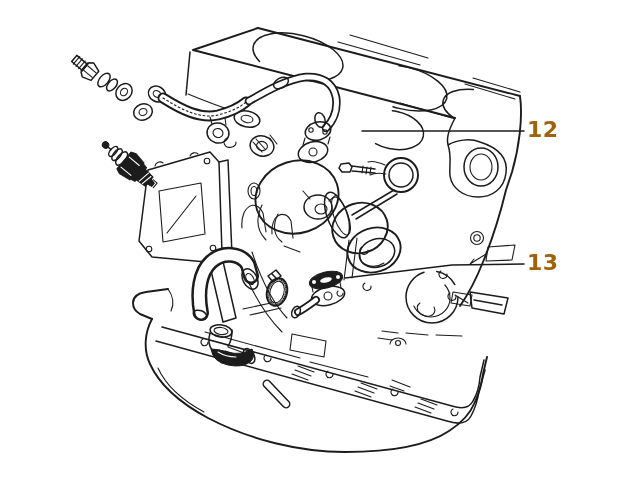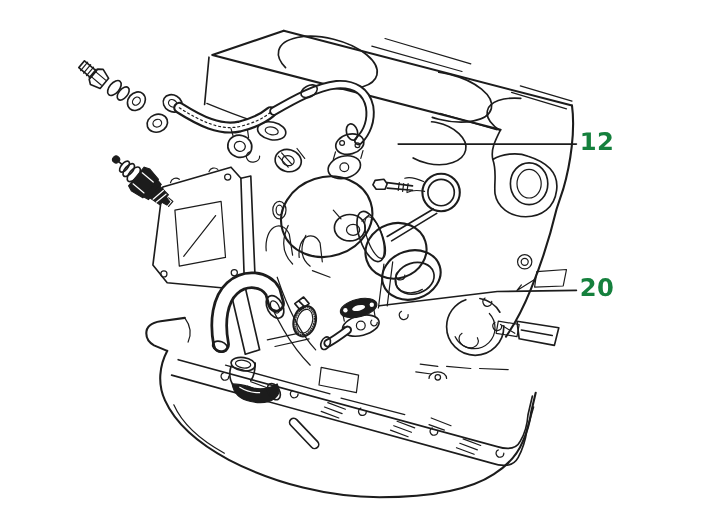--- a/index.html
+++ b/index.html
@@ -6,21 +6,21 @@
             font-family:"DejaVu Sans","Liberation Sans",sans-serif;}
   .stage{position:relative;width:640px;height:480px;background:#ffffff;}
   .stage svg{position:absolute;left:0;top:0;}
   svg .ln{fill:none;stroke:#1c1c1c;stroke-width:1.5;stroke-linecap:round;stroke-linejoin:round;}
   svg .w2{stroke-width:1.9;}
   svg .w1{stroke-width:1.1;}
   svg .dk{fill:#1c1c1c;stroke:#1c1c1c;stroke-width:1;}
   svg .wh{stroke:#ffffff;fill:none;stroke-width:1.1;stroke-linecap:round;}
   svg .tube{fill:none;stroke:#1c1c1c;stroke-linecap:round;stroke-linejoin:round;}
   svg .core{fill:none;stroke:#ffffff;stroke-linecap:round;stroke-linejoin:round;}
-  .callout{position:absolute;font-weight:700;font-size:22px;color:#15803d;letter-spacing:0.5px;
+  .callout{position:absolute;font-weight:700;font-size:22px;color:#a16207;letter-spacing:0.5px;
            line-height:1;user-select:none;}
 </style>
 </head>
 <body>
 
 <div class="stage">
 <svg width="640" height="480" viewBox="0 0 640 480">
 
   <g>
     <path class="ln w2" d="M258,28 L193,50 L455,118"></path>
@@ -224,14 +224,14 @@
     <path class="wh" d="M218,352 Q226,357 236,357"></path>
   </g>
 
   <g>
     <path class="ln" d="M362,131 L524,131"></path>
     <path class="ln" d="M345,278 L452,265 L524,264"></path>
   </g>
 </svg>
 
 <div class="callout" style="left:527px;top:119px;">12</div>
-<div class="callout" style="left:527px;top:252px;">20</div>
+<div class="callout" style="left:527px;top:252px;">13</div>
 </div>
 
 </body></html>

